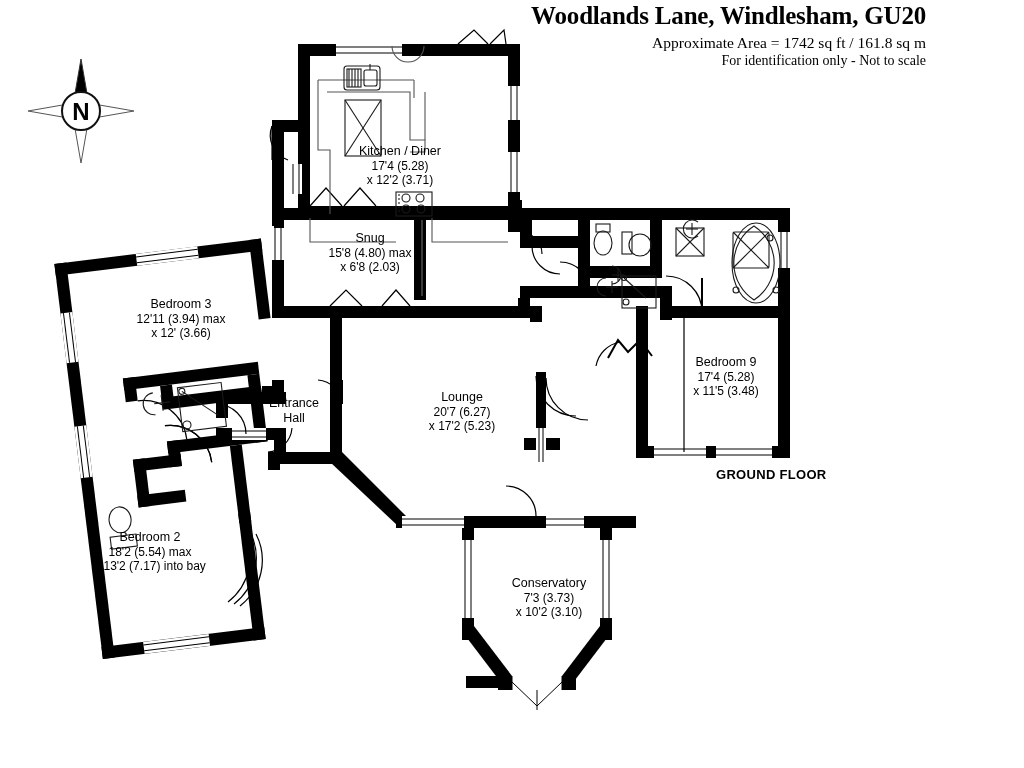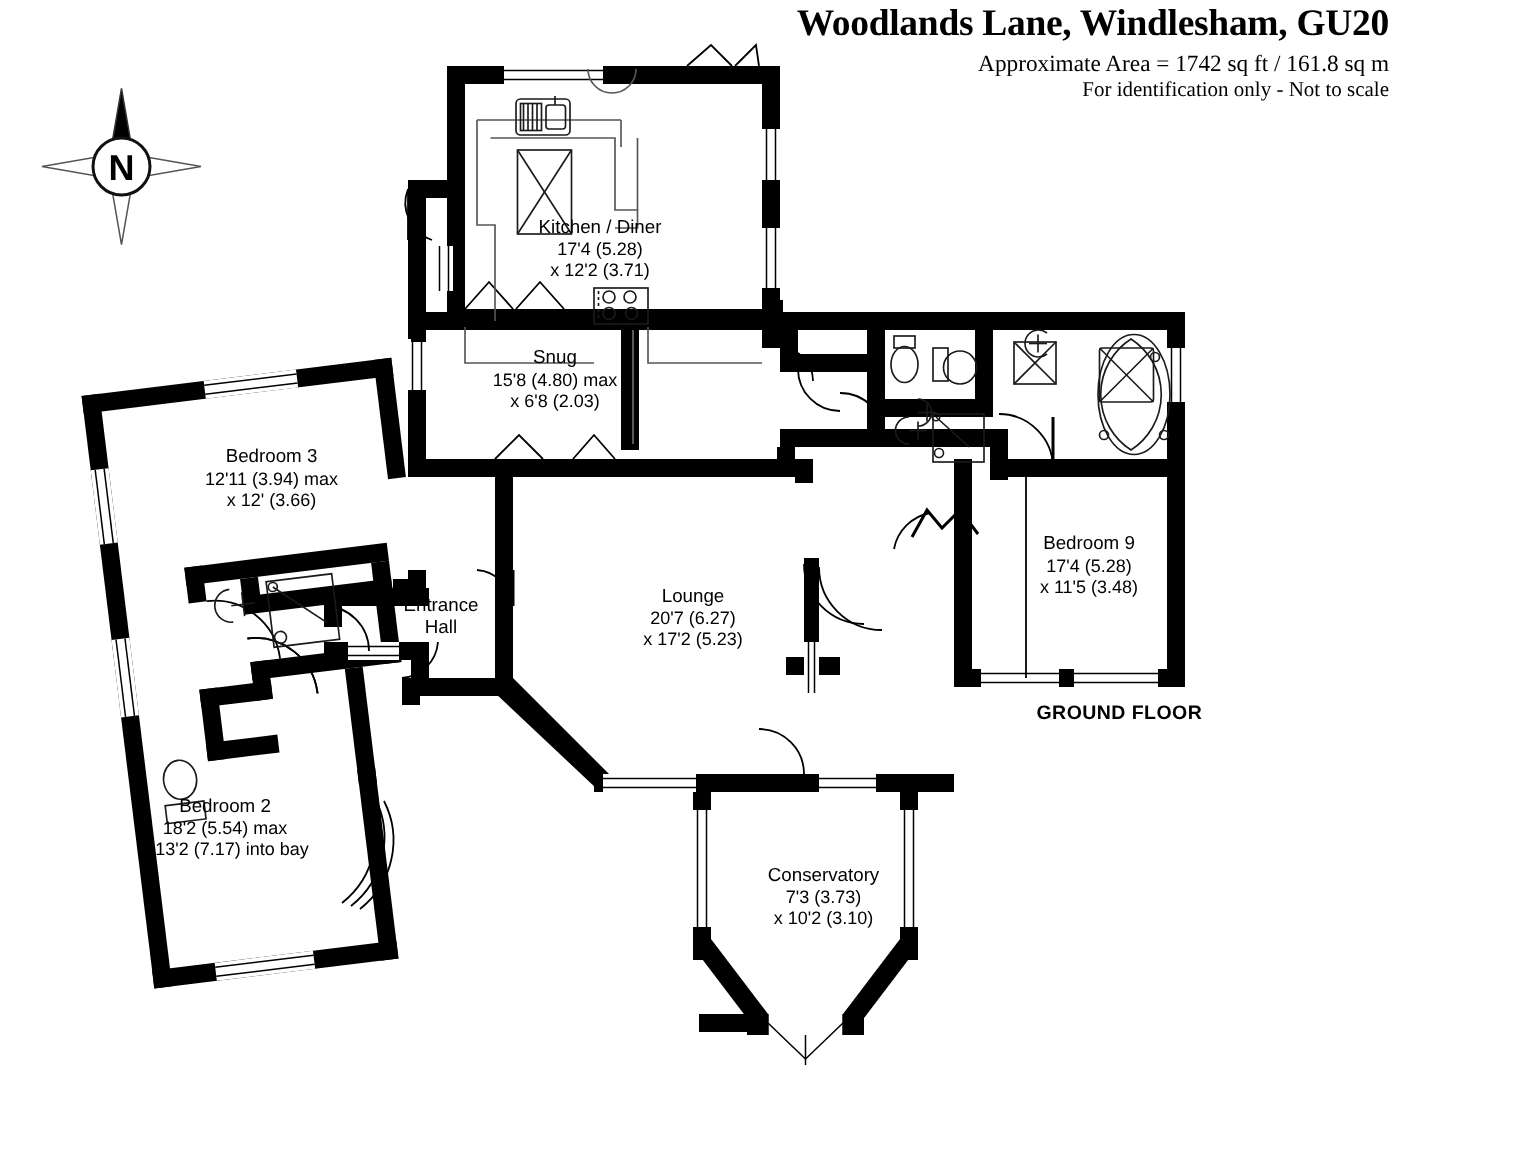--- a/index.html
+++ b/index.html
@@ -481,21 +481,21 @@
   <span class="rl-dim">17'4 (5.28)</span>
   <span class="rl-dim">x 11'5 (3.48)</span>
 </div>
 
 <div class="room-label" style="left:473px; top:576px; width:152px;">
   <span class="rl-name">Conservatory</span>
   <span class="rl-dim">7'3 (3.73)</span>
   <span class="rl-dim">x 10'2 (3.10)</span>
 </div>
 
-<div class="floor-caption" style="left:691px; top:467px;">GROUND FLOOR</div>
+<div class="floor-caption" style="left:716px; top:467px;">GROUND FLOOR</div>
 
 <div id="footer">
 
   
 
   
 
   
 </div>
 

